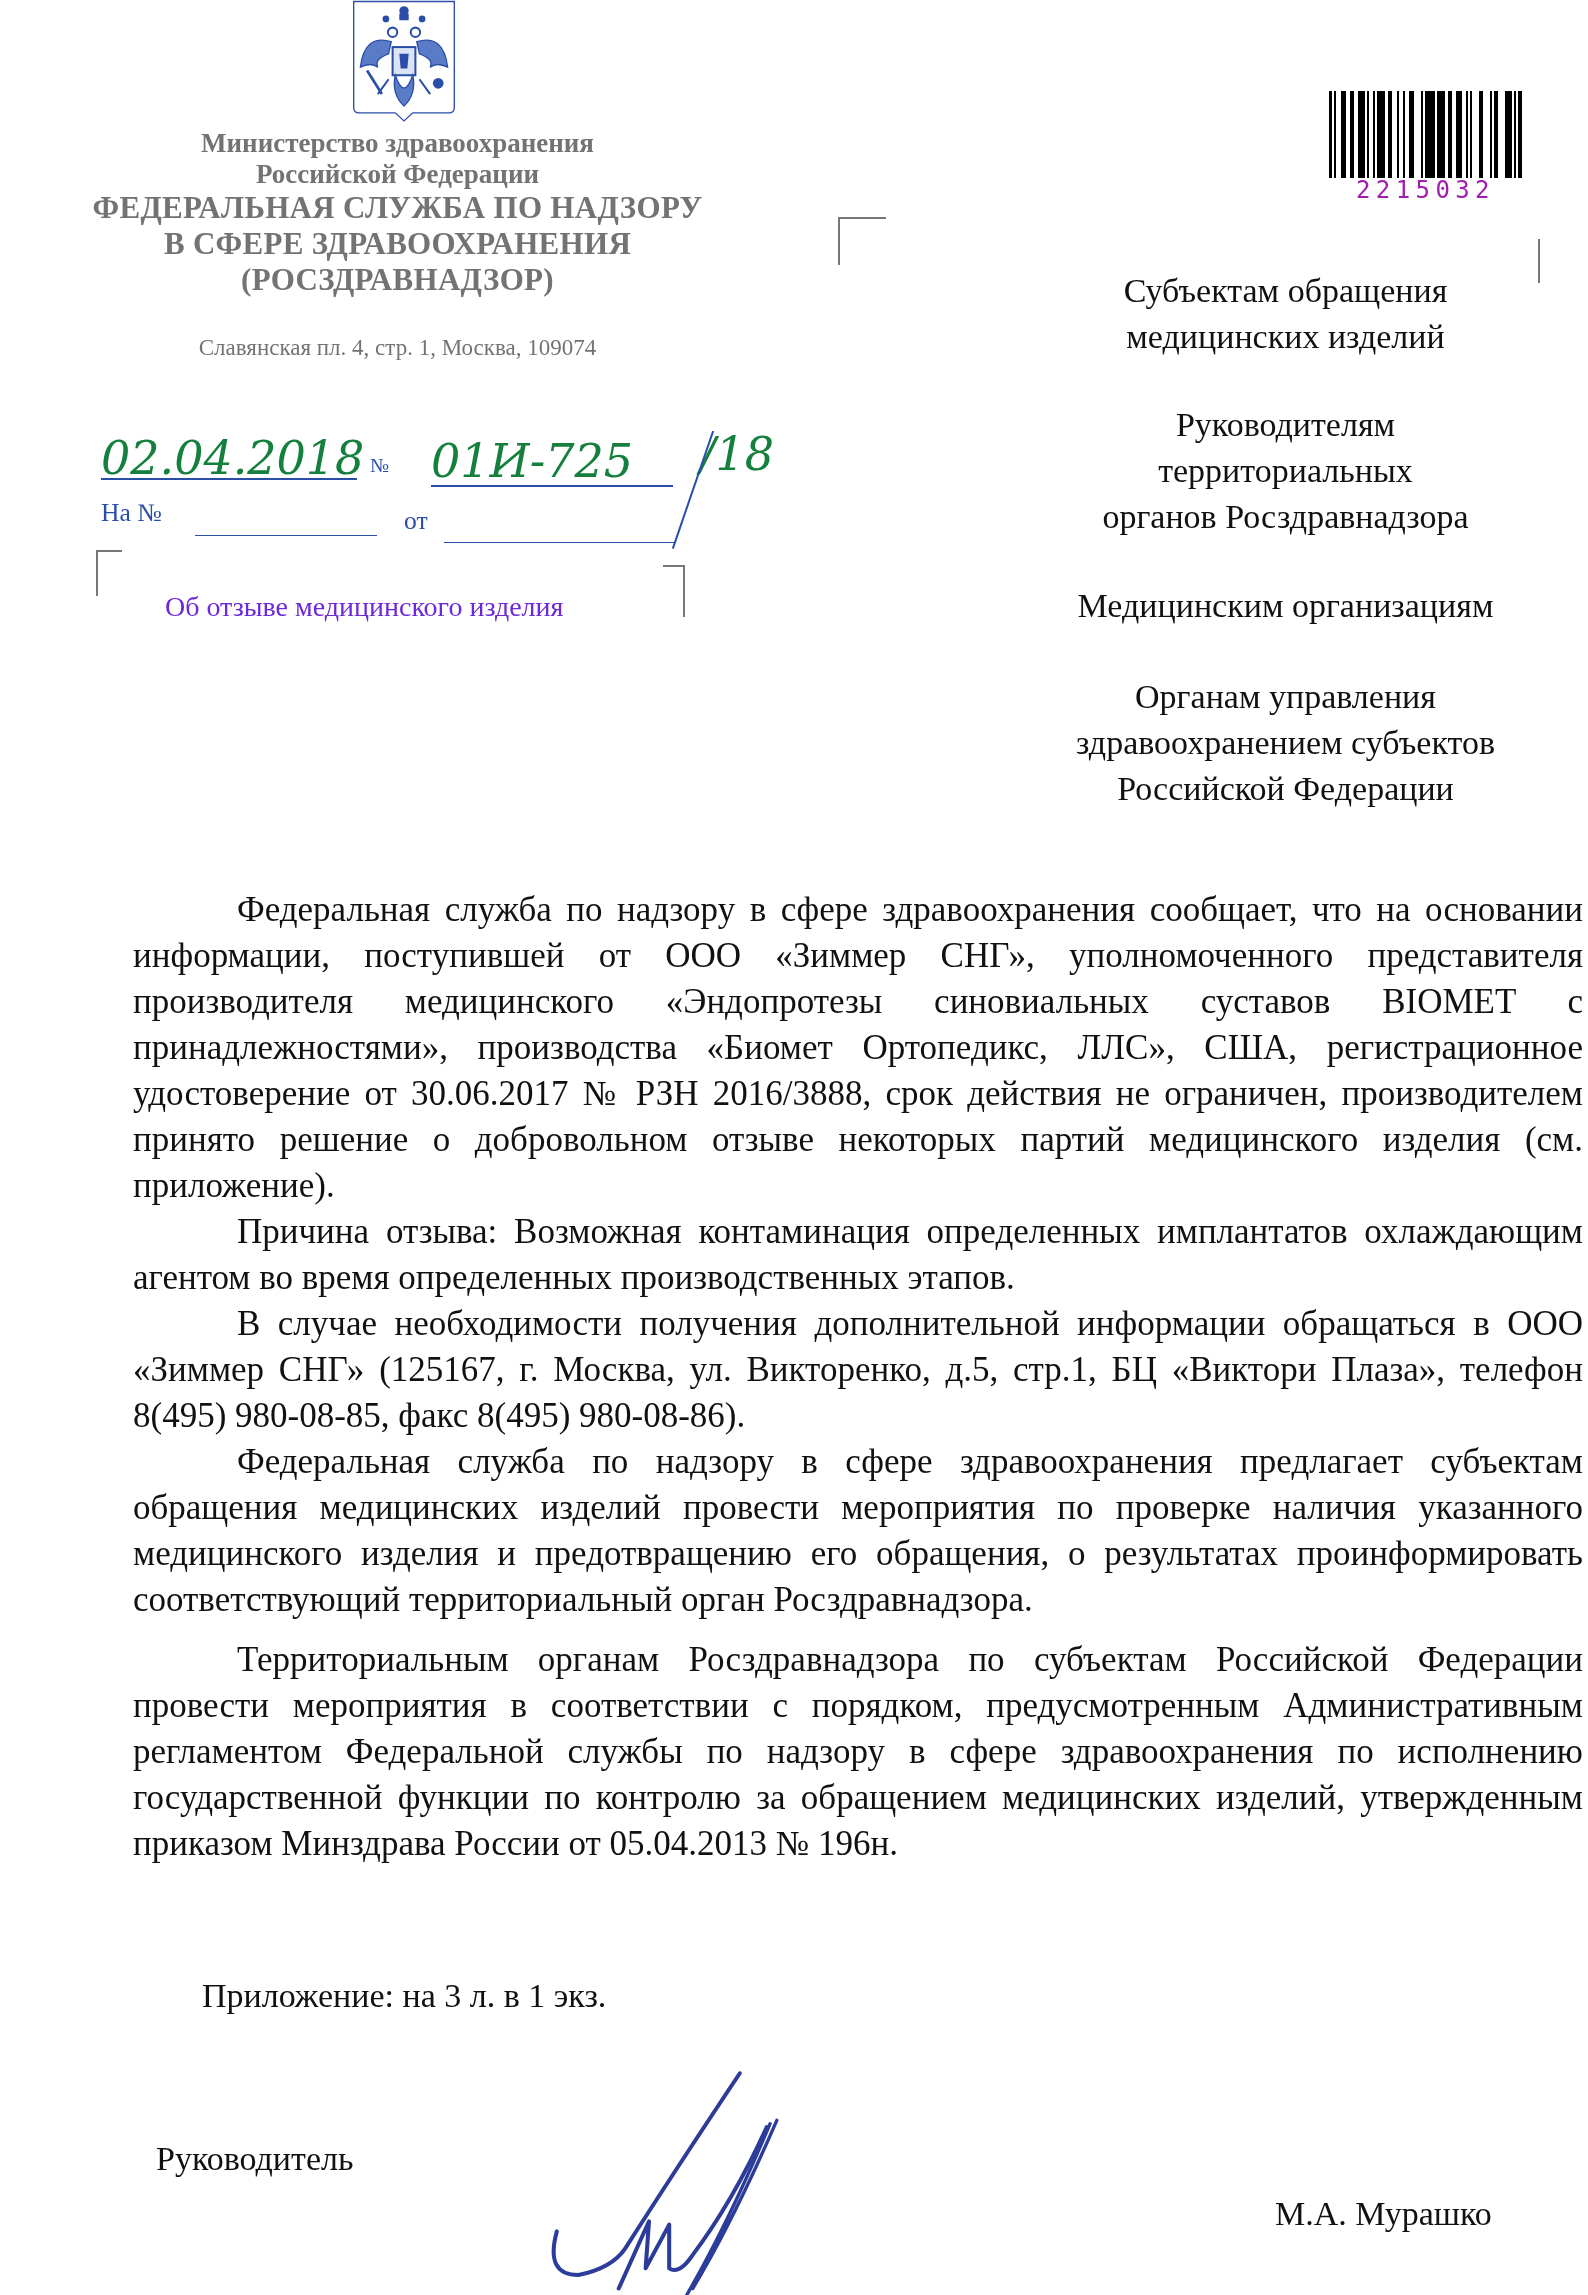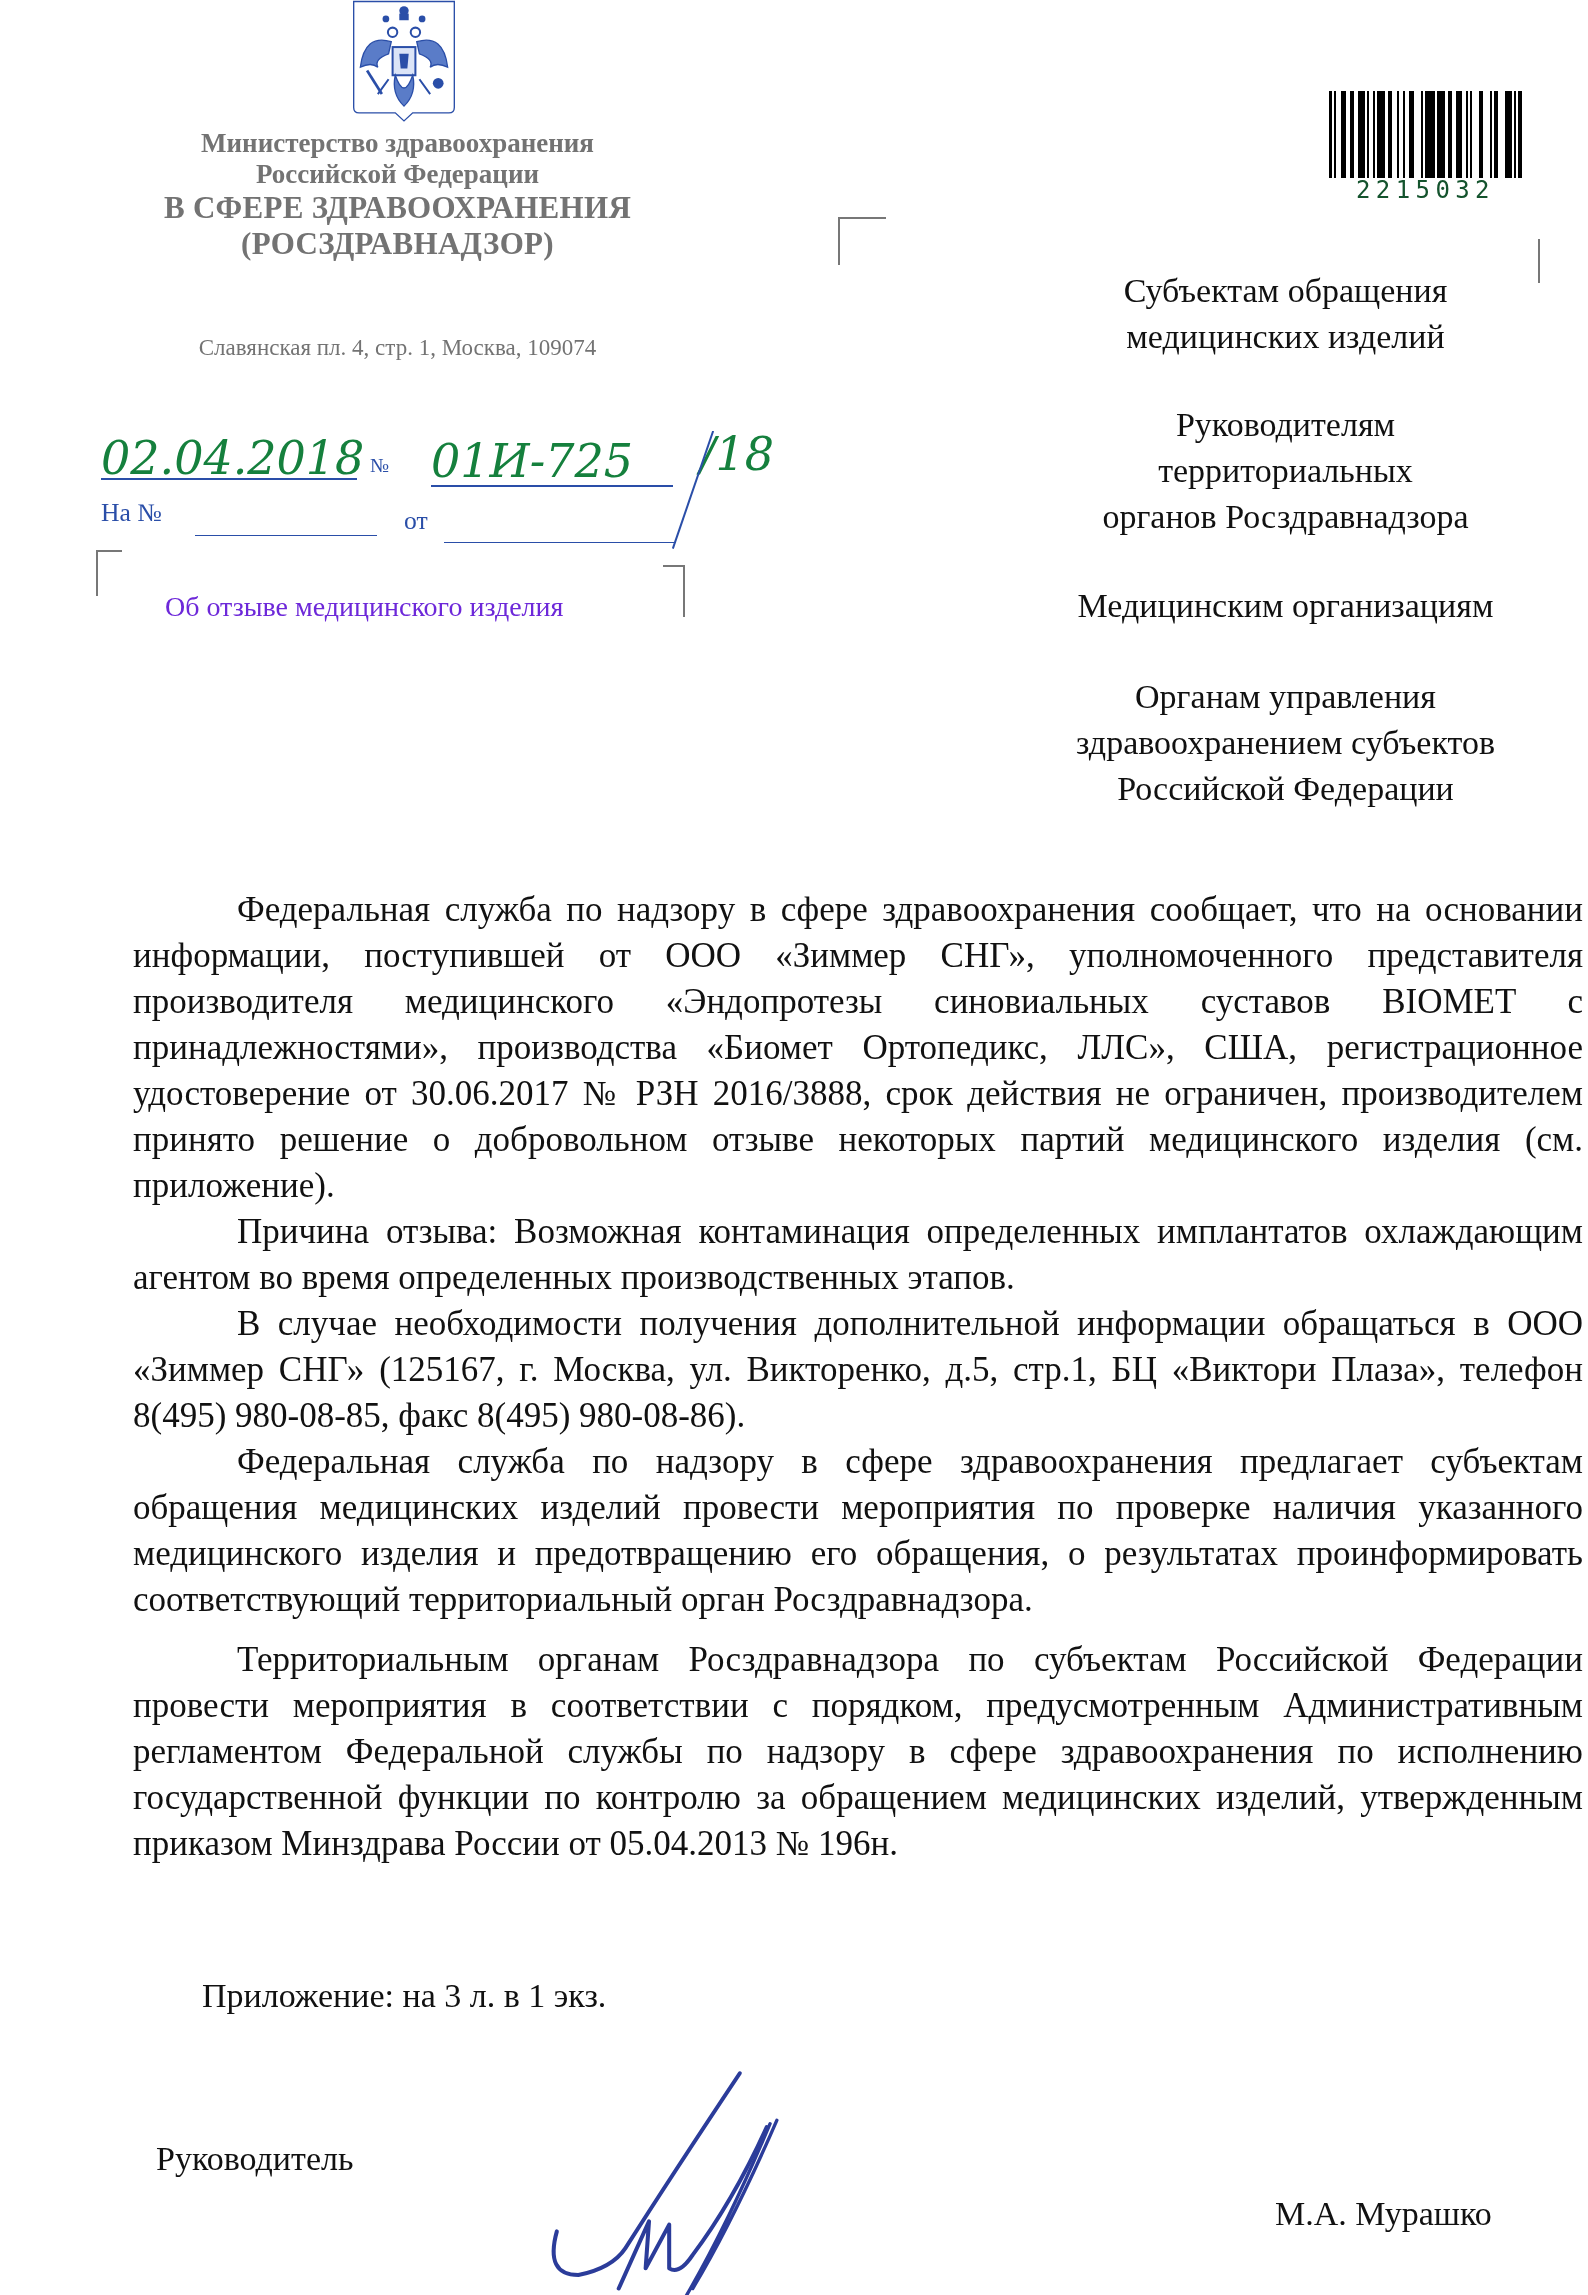--- a/index.html
+++ b/index.html
@@ -16,21 +16,21 @@
   .blue-line { background: #2a4ea8; height: 2px; }
 
   .hand { color: #15803d; font-family: "DejaVu Serif", serif; font-style: italic; font-size: 46px; }
   .ref-label { color: #2a4ea8; font-size: 25.6px; }
 
   .bracket { border-color: #777; border-style: solid; border-width: 0; }
 
   
   .barcode { left: 1329px; top: 91px; width: 205px; height: 87px; display: flex; align-items: stretch; gap: 0; }
   .barcode span { display: block; background: #000; height: 100%; }
-  .barcode-num { left: 1356px; top: 176px; font-family: "DejaVu Sans Mono", monospace; font-size: 24px; letter-spacing: 5.4px; color: #14532d; }
+  .barcode-num { left: 1356px; top: 176px; font-family: "DejaVu Sans Mono", monospace; font-size: 24px; letter-spacing: 5.4px; color: #a21caf; }
 
   
   .addr-block { left: 929px; width: 713px; text-align: center; font-size: 34px; line-height: 46px; color: #111; }
 
   .subject { left: 165px; top: 591px; font-size: 28px; color: #6d28d9; }
 
   
   .body-text { left: 133px; width: 1450px; top: 887px; font-size: 35px; line-height: 46px; text-align: justify; color: #111; }
   .body-text p { margin: 0; text-indent: 104px; }
 
@@ -66,20 +66,21 @@
     <path d="M66 112 Q79 150 92 112 Q98 140 79 158 Q60 140 66 112 Z" fill="#5a7cc8" stroke="#2a4ea8" stroke-width="2"></path>
     <path d="M56 118 L40 140 M102 118 L118 140" stroke="#2a4ea8" stroke-width="3"></path>
   </svg>
 </div>
 
 <div class="abs lh lh-ministry">
   <div>Министерство здравоохранения</div>
   <div>Российской Федерации</div>
 </div>
 <div class="abs lh lh-service">
+  <div>ФЕДЕРАЛЬНАЯ СЛУЖБА ПО НАДЗОРУ</div>
   <div>В СФЕРЕ ЗДРАВООХРАНЕНИЯ</div>
   <div>(РОСЗДРАВНАДЗОР)</div>
 </div>
 <div class="abs lh lh-addr">
   <div>Славянская пл. 4, стр. 1, Москва, 109074</div>
 </div>
 
 <div class="abs hand" style="left:101px; top:431px;">02.04.2018</div>
 <div class="abs blue-line" style="left:101px; top:478px; width:256px;"></div>
 <div class="abs ref-label" style="left:370px; top:454px; font-size:20px;">№</div>

